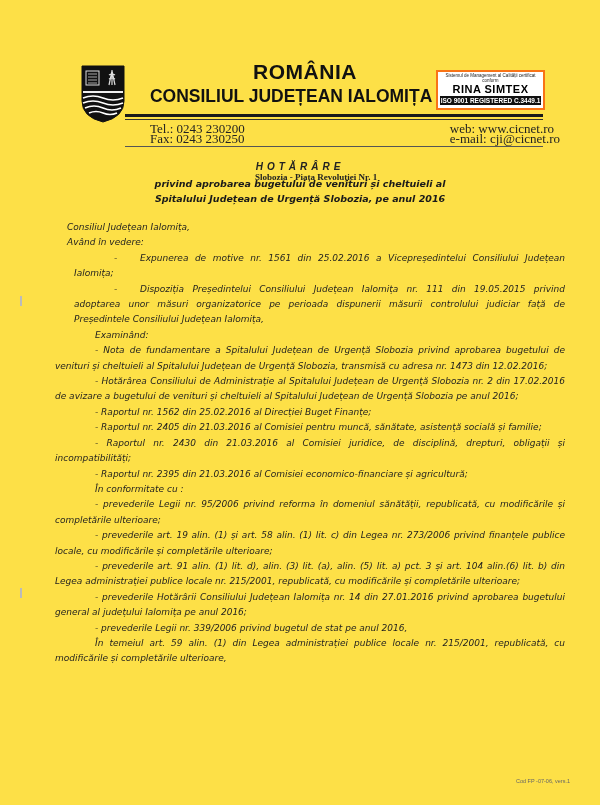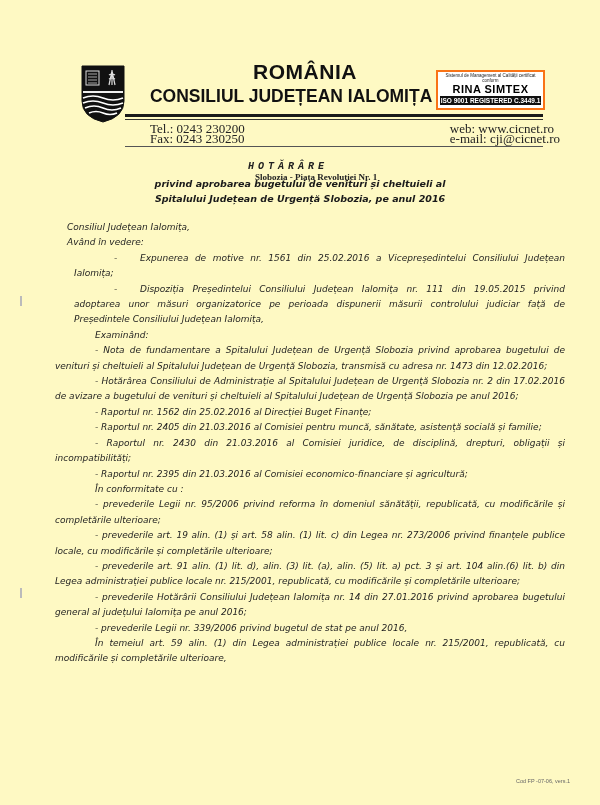--- a/index.html
+++ b/index.html
@@ -1,42 +1,42 @@
 <!DOCTYPE html>
 <html><head>
   <meta charset="utf-8">
   <style>
     html, body { margin: 0; padding: 0; }
     body {
       width: 600px; height: 805px; background: #ffffff; position: relative; overflow: hidden;
       font-family: "DejaVu Sans", sans-serif; color: #1a1a1a;
     }
-    .page { position: absolute; left: 0; top: 0; width: 600px; height: 805px; background: #fef9c3; }
+    .page { position: absolute; left: 0; top: 0; width: 600px; height: 805px; background: #fde047; }
 
     
     .crest { position: absolute; left: 81px; top: 65px; width: 44px; height: 58px; }
     .country { position: absolute; left: 185px; top: 60px; width: 240px; text-align: center;
       font-family: "Liberation Sans", sans-serif; font-weight: bold; font-size: 21px; letter-spacing: 0.5px; color: #111; }
     .council { position: absolute; left: 150px; top: 85px; width: 285px; text-align: center;
       font-family: "Liberation Sans", sans-serif; font-weight: bold; font-size: 19px; color: #111; transform: scaleX(0.92); transform-origin: left top; white-space: nowrap; }
     .cert { position: absolute; left: 436px; top: 70px; width: 105px; height: 36px; border: 2px solid #f97316; background: #fff; }
     .cert-top { font-family: "Liberation Sans", sans-serif; font-size: 4.5px; text-align: center; line-height: 5px; margin-top: 1px; color: #222; }
     .cert-brand { font-family: "Liberation Sans", sans-serif; font-weight: bold; font-size: 11px; text-align: center; line-height: 12px; letter-spacing: 0.5px; color: #000; }
     .cert-bottom { background: #111; color: #fff; font-family: "Liberation Sans", sans-serif; font-size: 6.5px; font-weight: bold; text-align: center; line-height: 9px; margin: 1px 2px 0 2px; }
     .rule1 { position: absolute; left: 125px; top: 114px; width: 418px; height: 3px; background: #1a1a1a; }
     .rule2 { position: absolute; left: 125px; top: 119px; width: 418px; height: 1px; background: #333; }
     .contact { position: absolute; top: 124px; font-family: "Liberation Serif", serif; font-size: 13px; line-height: 10px; color: #222; }
     .contact.left { left: 150px; }
     .contact.mid { left: 255px; top: 128px; font-size: 9px; font-weight: bold; margin-top: 44px; }
     .contact.right { right: 40px; }
     .rule3 { position: absolute; left: 125px; top: 146px; width: 418px; height: 1px; background: #555; }
 
     
-    .doc-title { position: absolute; left: 0; width: 576px; top: 161px; text-align: center;
-      font-family: Liberation Mono, monospace; font-weight: bold; font-style: italic; font-size: 10px; letter-spacing: 4px; color: #222; }
+    .doc-title { position: absolute; left: 12px; width: 576px; top: 161px; text-align: center;
+      font-family: Liberation Sans, sans-serif; font-weight: bold; font-style: italic; font-size: 10px; letter-spacing: 4px; color: #222; }
     .doc-subtitle { position: absolute; left: 0; width: 600px; top: 176px; text-align: center;
       font-family: "DejaVu Sans", sans-serif; font-weight: bold; font-style: italic; font-size: 9.5px; line-height: 15px; color: #1a1a1a; }
 
     
     .body { position: absolute; left: 55px; top: 220px; width: 510px;
       font-family: "DejaVu Sans", sans-serif; font-style: italic; font-size: 9px; line-height: 15.4px; color: #1e1e1e; }
     .p { margin: 0; text-align: justify; text-align-last: left; }
     .ind1 { text-indent: 12px; }
     .ind2 { text-indent: 40px; }
     .dash-item { text-indent: 40px; margin-left: 19px; }

